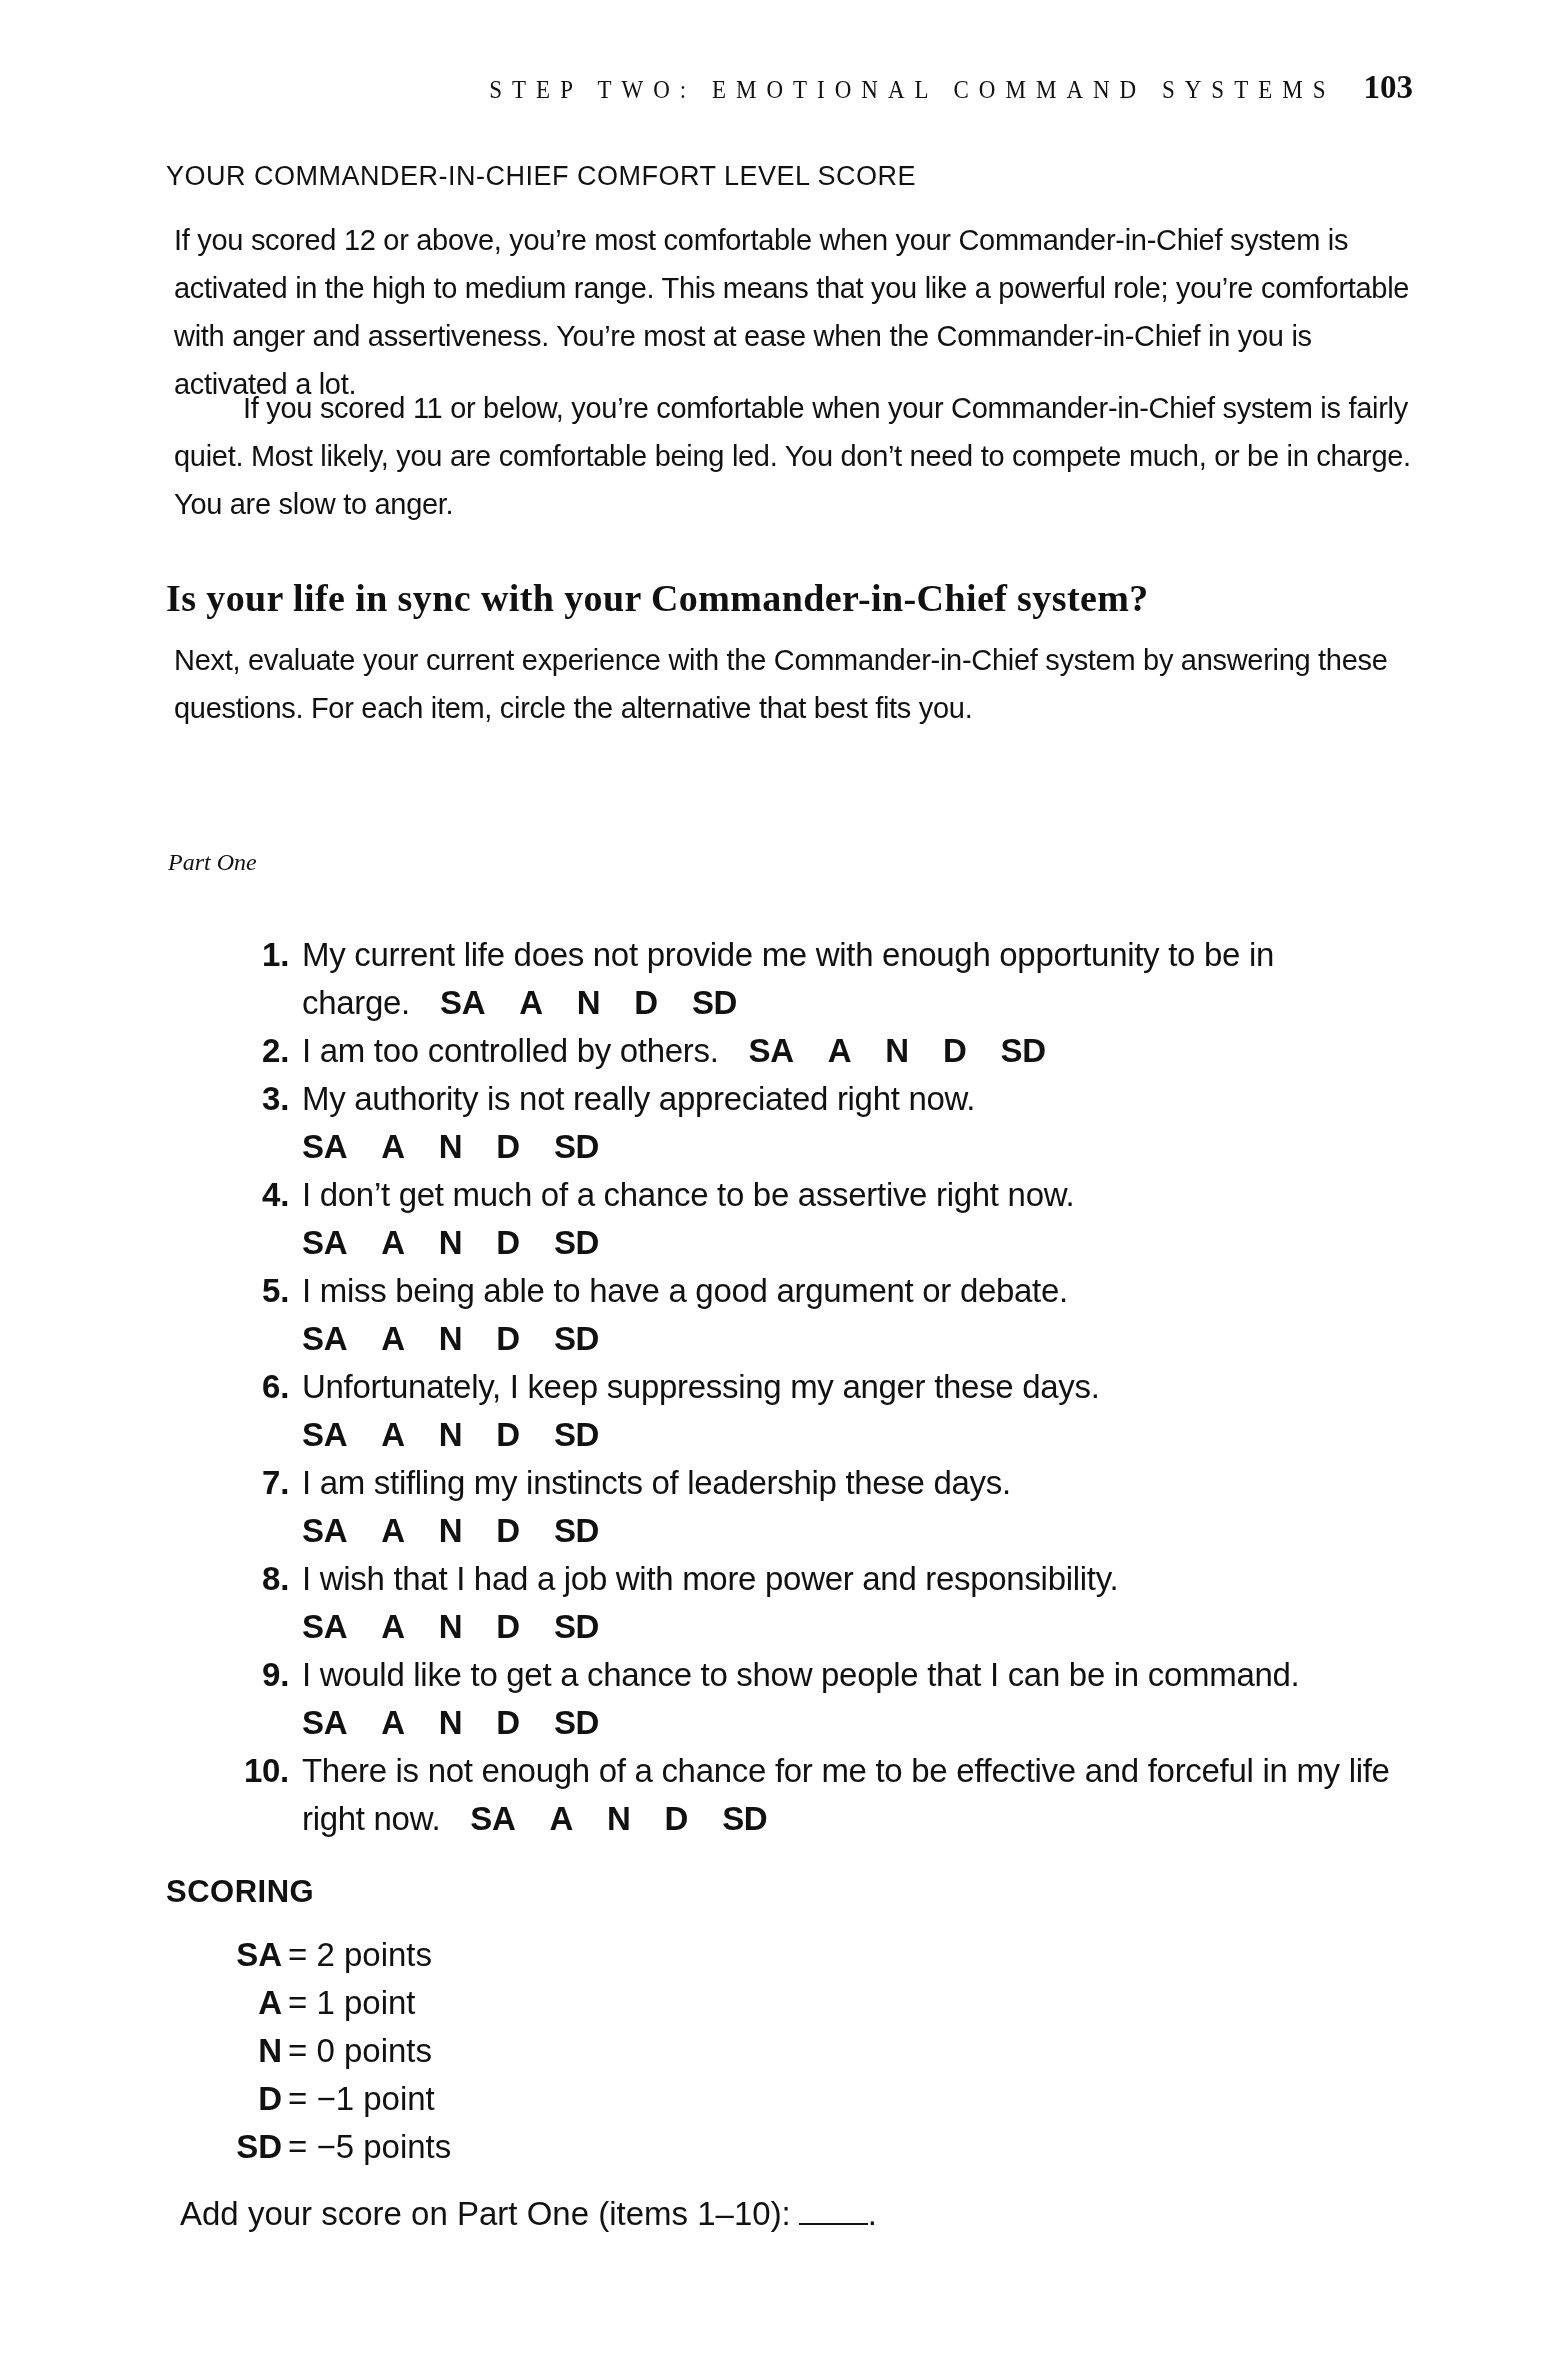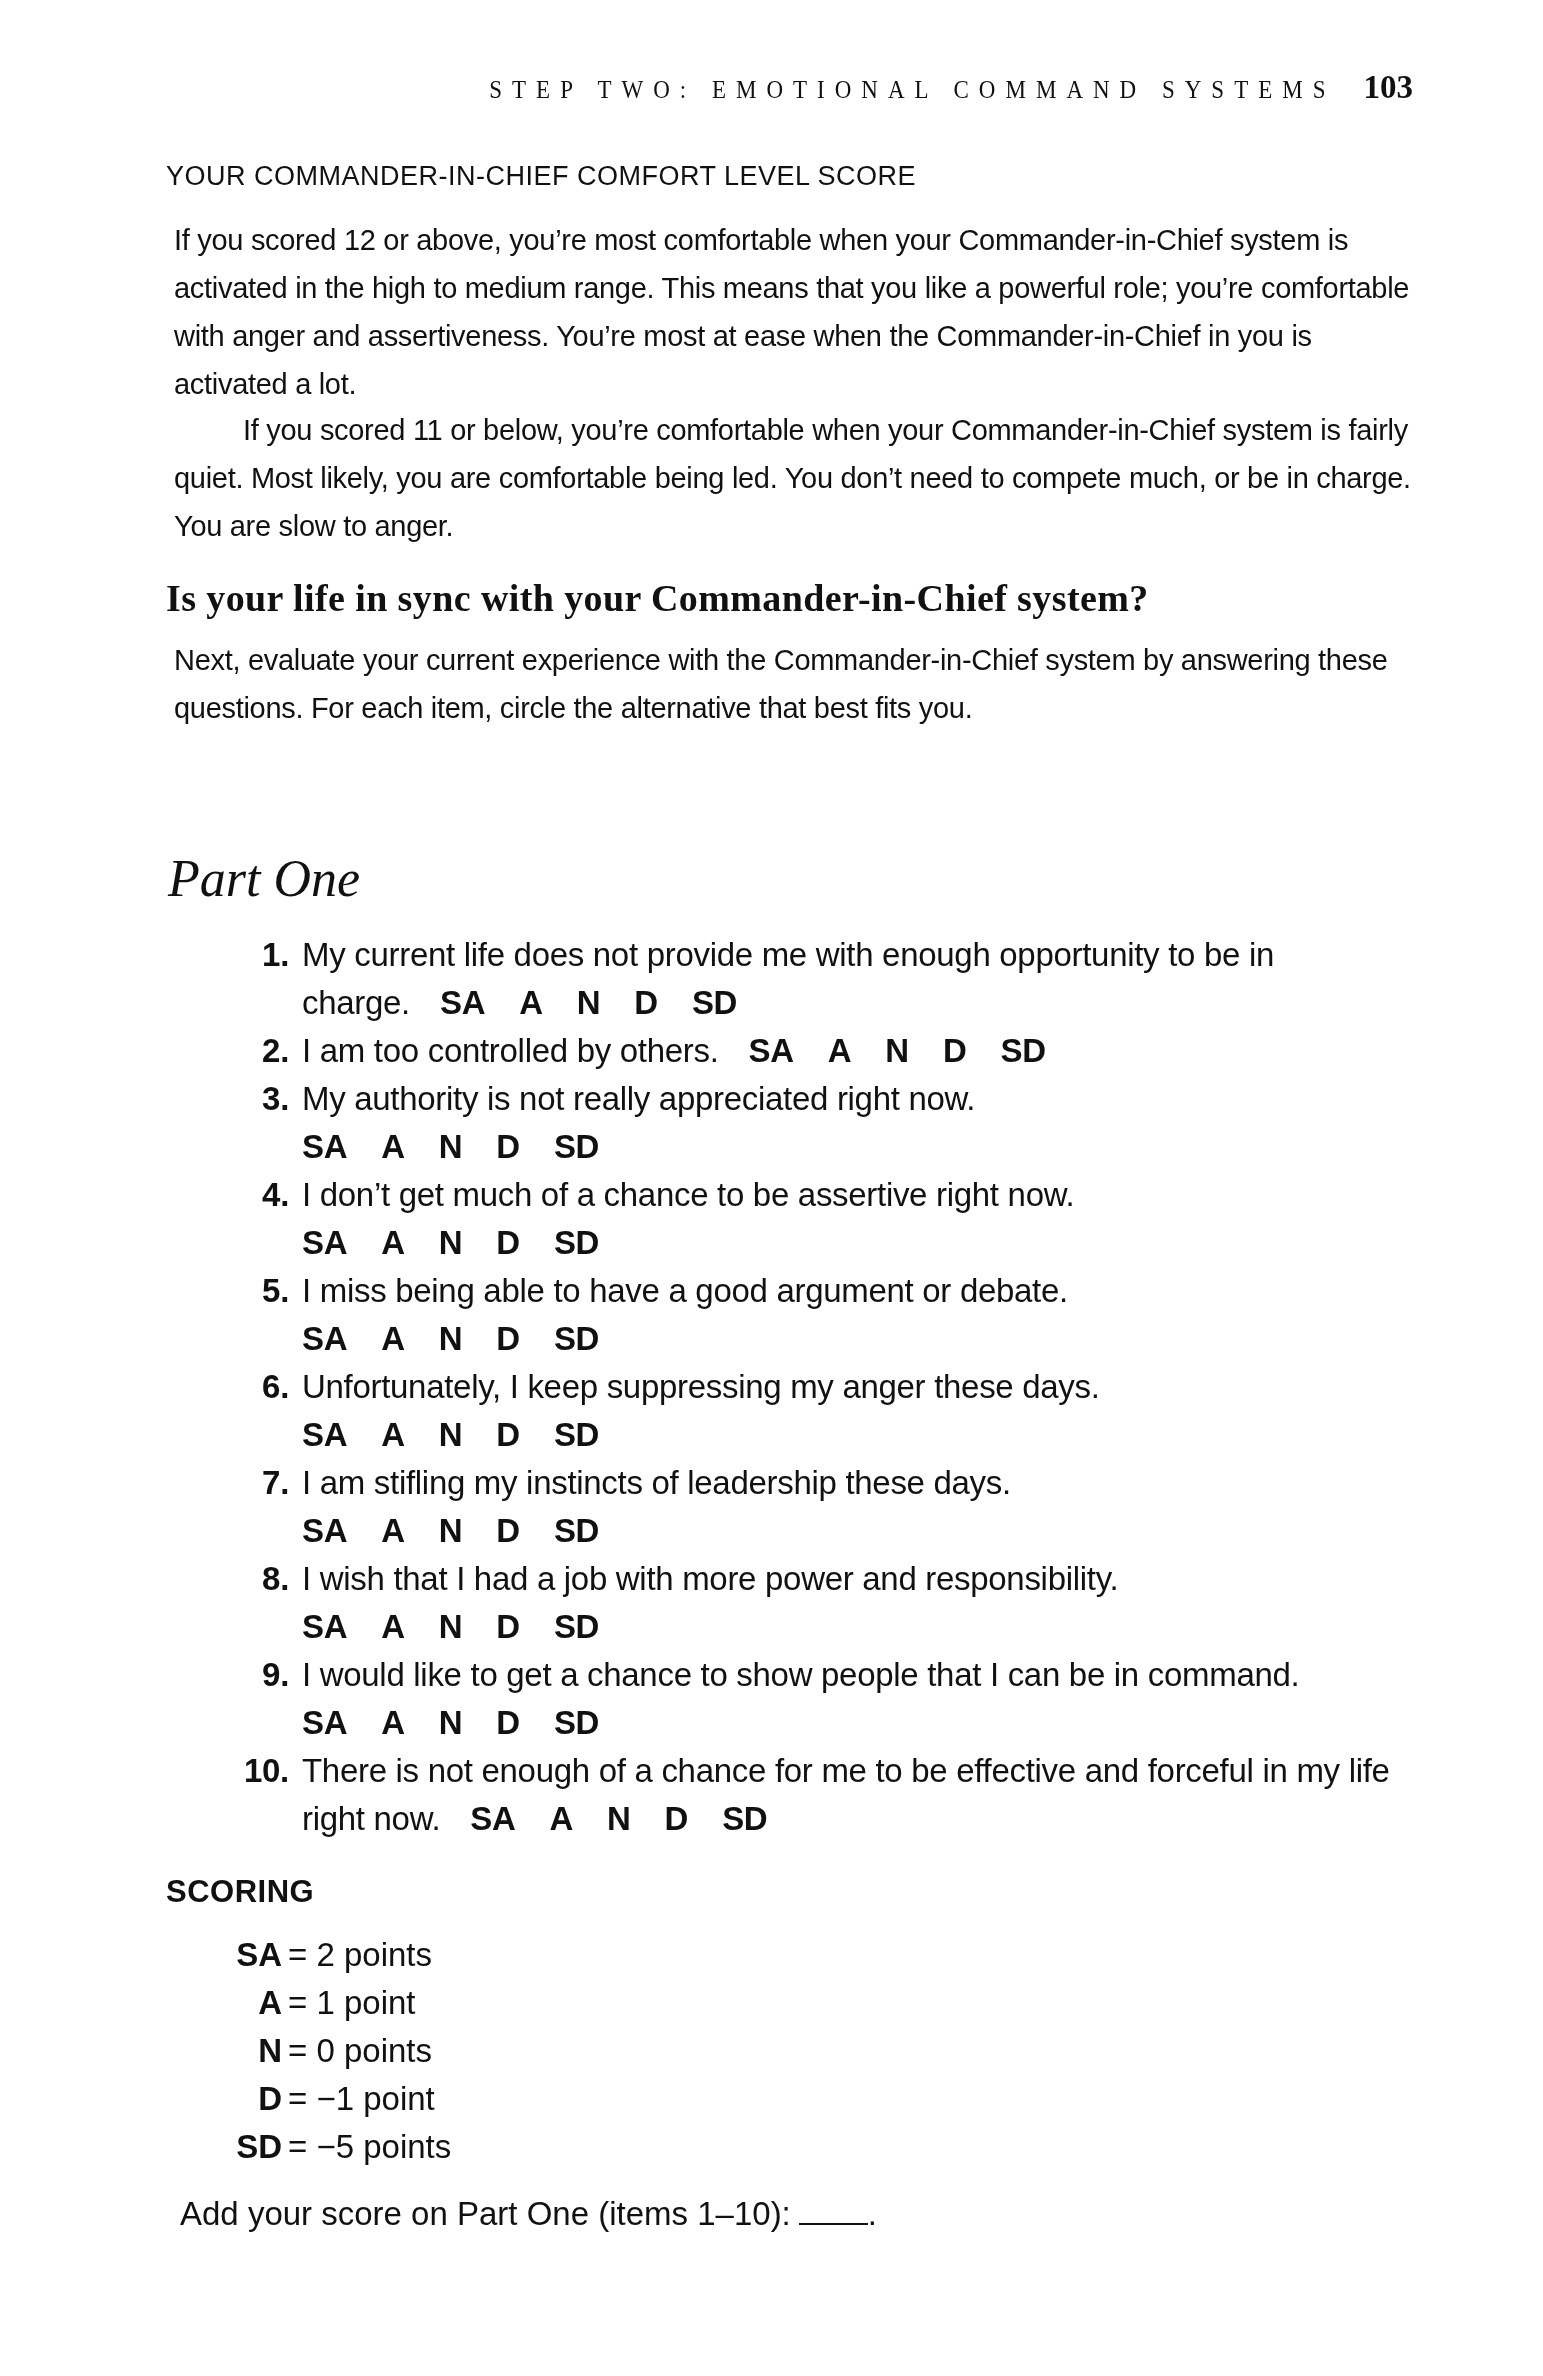--- a/index.html
+++ b/index.html
@@ -5,21 +5,21 @@
   html, body { margin:0; padding:0; background:#ffffff; }
   body { width:1543px; height:2376px; position:relative; overflow:hidden; color:#111; font-family:"Liberation Sans", sans-serif; }
   .page { position:absolute; left:0; top:0; width:1543px; height:2376px; }
   .running-head { position:absolute; top:69px; left:364px; width:1049px; display:flex; justify-content:flex-end; align-items:baseline; font-family:"Liberation Serif", serif; }
   .running-head .title { font-size:23px; letter-spacing:10px; transform:scaleY(1.05); }
   .running-head .num { font-size:33px; margin-left:28px;font-weight:bold; }
   .h-sc { position:absolute; left:166px; top:161px; font-size:27px; font-weight:normal; letter-spacing:0.5px; }
   .para { position:absolute; left:166px; width:1249px; font-size:29px; line-height:48px; letter-spacing:-0.3px;margin-left:8px; }
   .para .indent { display:inline-block; width:69px; }
   .h-serif { position:absolute; left:166px; top:576px; font-family:"Liberation Serif", serif; font-weight:bold; font-size:38px; letter-spacing:0.4px; }
-  .part-title { position:absolute; left:168px; top:849px; font-family:"Liberation Serif", serif; font-style:italic; font-size:52px; }
+  .part-title { position:absolute; left:168px; top:849px; font-family:"Liberation Serif", serif; font-style:italic; font-size:24px; }
   .items { position:absolute; left:218px; top:931px; width:1198px; font-size:33px; line-height:48px; letter-spacing:-0.3px; }
   .item { position:relative; padding-left:84px; }
   .item .num { position:absolute; left:0; width:71px; text-align:right; font-weight:bold; }
   .resp { font-weight:bold; white-space:nowrap; }
   .resp span { margin-right:34px; }
   .resp.gap { margin-left:30px; }
   .h-scoring { position:absolute; left:166px; top:1874px; font-size:31px; font-weight:bold; letter-spacing:0.5px; }
   .scores { position:absolute; left:228px; top:1931px; font-size:33px; line-height:48px; }
   .score-row { display:flex; }
   .score-row .code { width:54px; text-align:right; font-weight:bold; }
@@ -33,21 +33,21 @@
 <div class="page">
 
   <div class="running-head">
     <span class="title">STEP TWO: EMOTIONAL COMMAND SYSTEMS</span>
     <span class="num">103</span>
   </div>
 
   <div class="h-sc">YOUR COMMANDER-IN-CHIEF COMFORT LEVEL SCORE</div>
 
   <div class="para" style="top:216px;">If you scored 12 or above, you’re most comfortable when your Commander-in-Chief system is activated in the high to medium range. This means that you like a powerful role; you’re comfortable with anger and assertiveness. You’re most at ease when the Commander-in-Chief in you is activated a lot.</div>
-  <div class="para" style="top:406px;"><span class="indent"></span><span>If you scored 11 or below, you’re comfortable when your Commander-in-Chief system is fairly quiet. Most likely, you are comfortable being led. You don’t need to compete much, or be in charge. You are slow to anger.</span></div>
+  <div class="para" style="top:384px;"><span class="indent"></span><span>If you scored 11 or below, you’re comfortable when your Commander-in-Chief system is fairly quiet. Most likely, you are comfortable being led. You don’t need to compete much, or be in charge. You are slow to anger.</span></div>
 
   <div class="h-serif">Is your life in sync with your Commander-in-Chief system?</div>
   <div class="para" style="top:636px;">Next, evaluate your current experience with the Commander-in-Chief system by answering these questions. For each item, circle the alternative that best fits you.</div>
 
   <div class="part-title">Part One</div>
 
   <div class="items" id="items">
       <div class="item"><span class="num">1.</span><span>My current life does not provide me with enough opportunity to be in charge.</span><span class="resp gap"><span>SA</span><span>A</span><span>N</span><span>D</span><span>SD</span></span></div>
       <div class="item"><span class="num">2.</span><span>I am too controlled by others.</span><span class="resp gap"><span>SA</span><span>A</span><span>N</span><span>D</span><span>SD</span></span></div>
       <div class="item"><span class="num">3.</span><span>My authority is not really appreciated right now.</span><br><span class="resp"><span>SA</span><span>A</span><span>N</span><span>D</span><span>SD</span></span></div>

